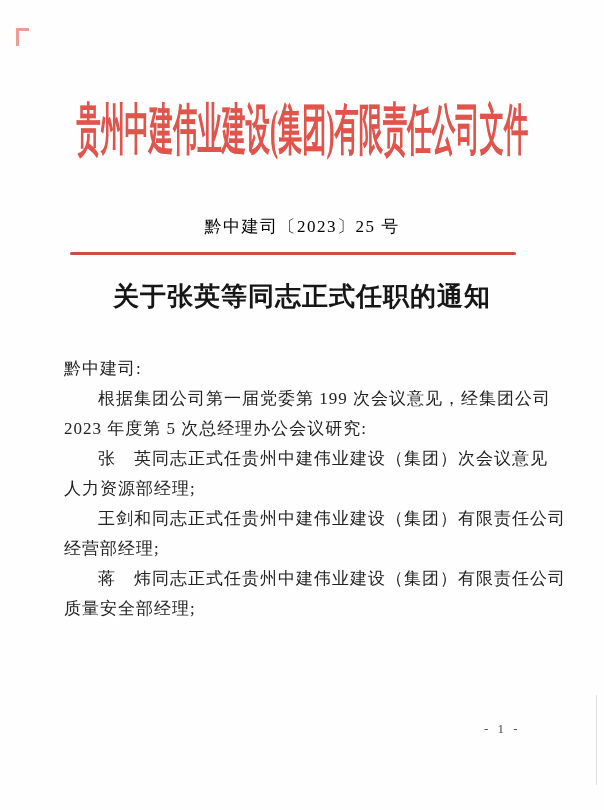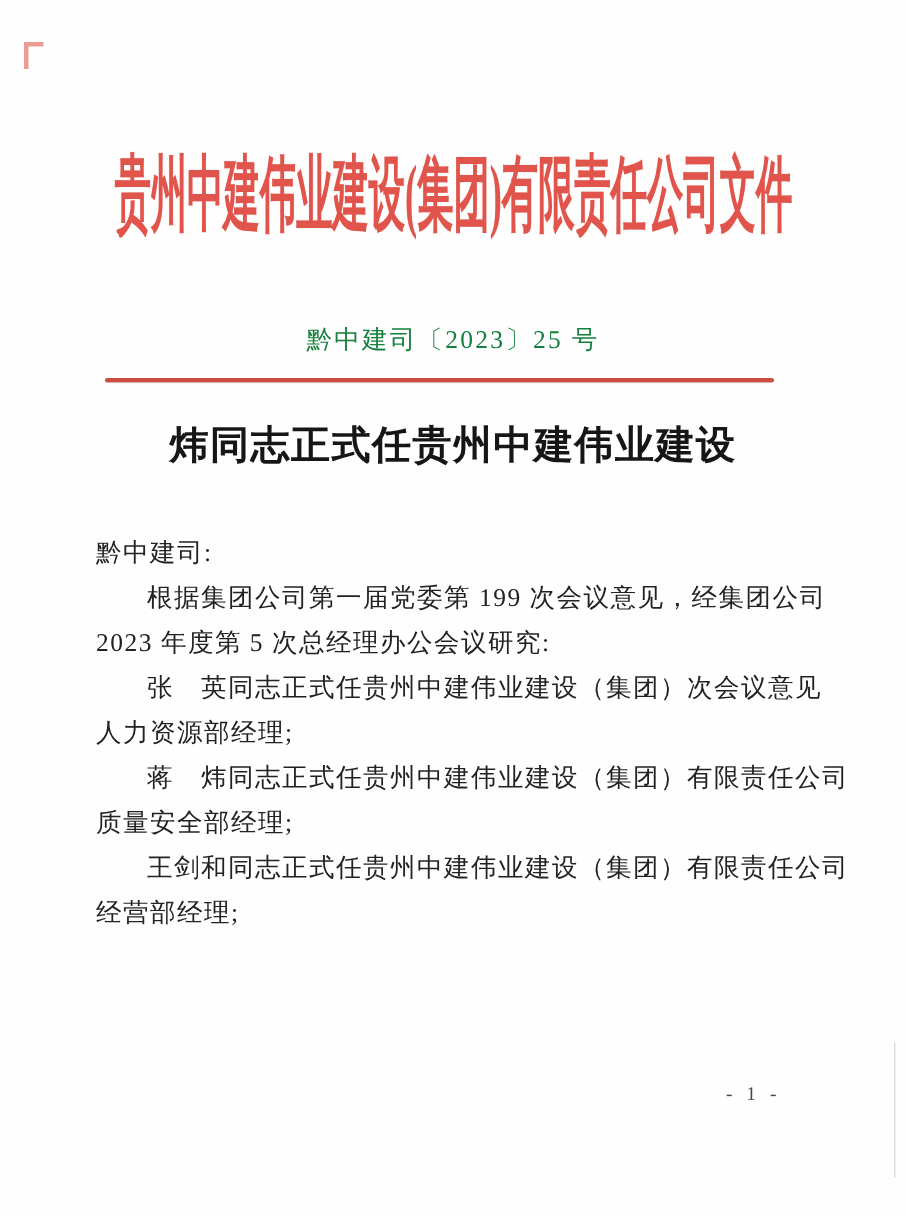--- a/index.html
+++ b/index.html
@@ -40,21 +40,21 @@
     transform:scaleX(0.44);
     transform-origin:center center;
     text-shadow:0 0 1px rgba(224,84,75,.35);
   }
   .doc-number{
     margin-top:56px;
     text-align:center;
     font-size:17px;
     line-height:20px;
     letter-spacing:1.5px;
-    color:#15803d;
+    color:#000000;
   }
   .red-rule{
     margin:15px 0 0 70px;
     width:446px;height:3px;
     background:var(--rule-red);
     border-radius:2px;
   }
   .doc-title{
     margin:27px 0 0 0;
     text-align:center;
@@ -101,31 +101,31 @@
   <div class="corner-mark"></div>
 
   <div class="banner-wrap">
     <div class="banner">贵州中建伟业建设(集团)有限责任公司文件</div>
   </div>
 
   <div class="doc-number">黔中建司〔2023〕25 号</div>
 
   <div class="red-rule"></div>
 
-  <h1 class="doc-title">炜同志正式任贵州中建伟业建设</h1>
+  <h1 class="doc-title">关于张英等同志正式任职的通知</h1>
 
   <div class="bodytext">
     <p class="salutation">黔中建司:</p>
     <p class="para">根据集团公司第一届党委第 199 次会议意见，经集团公司
 2023 年度第 5 次总经理办公会议研究:</p>
     <p class="para">张　英同志正式任贵州中建伟业建设（集团）次会议意见
 人力资源部经理;</p>
+    <p class="para">王剑和同志正式任贵州中建伟业建设（集团）有限责任公司
+经营部经理;</p>
     <p class="para">蒋　炜同志正式任贵州中建伟业建设（集团）有限责任公司
 质量安全部经理;</p>
-    <p class="para">王剑和同志正式任贵州中建伟业建设（集团）有限责任公司
-经营部经理;</p>
   </div>
 
   <div class="page-number">- 1 -</div>
 
   <div class="edge-shadow"></div>
 
 </div>
 
 </body></html>

